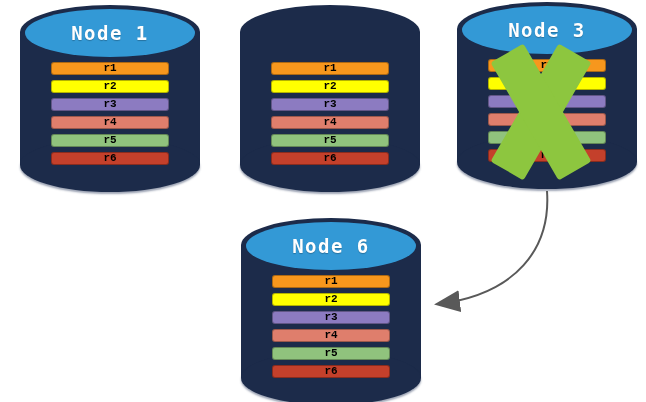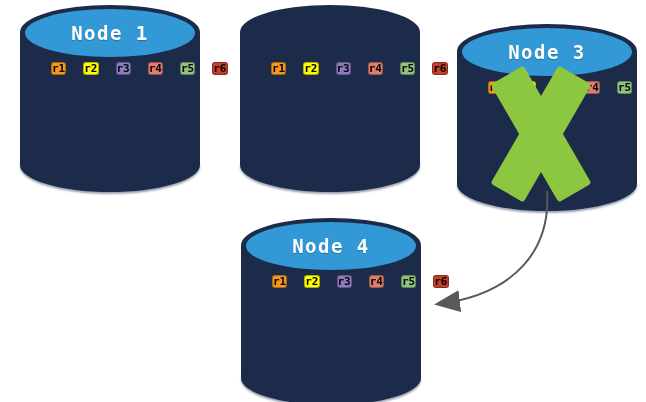--- a/index.html
+++ b/index.html
@@ -41,21 +41,21 @@
     font-size:19px;
     letter-spacing:1.5px;
     text-shadow:0 1px 1px rgba(0,0,0,0.25);
     white-space:pre;
   }
 
   
   .rows {
     position:absolute; z-index:3;
     top:57px; left:31px; width:118px;
-    display:flex; gap:17px;
+    display:flex; flex-direction:column; gap:5px;font-family:Liberation Mono, monospace;
   }
   .row {
     height:13px; box-sizing:border-box;
     border:1px solid rgba(0,0,0,0.3);
     border-radius:3px;
     display:flex; align-items:center; justify-content:center;
     font-size:11px; line-height:11px; font-weight:bold;
     color:var(--row-text,#000);
   }
 
@@ -116,21 +116,21 @@
     <div class="rows">
         <div class="row" style="background: rgb(247, 151, 29);">r1</div>
         <div class="row" style="background: rgb(255, 255, 0);">r2</div>
         <div class="row" style="background: rgb(140, 123, 193);">r3</div>
         <div class="row" style="background: rgb(223, 126, 108);">r4</div>
         <div class="row" style="background: rgb(144, 195, 125);">r5</div>
         <div class="row" style="background: rgb(196, 64, 43);">r6</div>
       </div>
   </div>
 
-  <div class="cylinder" style="left:457px; top:24px;">
+  <div class="cylinder" style="left:457px; top:2px;">
     <div class="cyl-rim"></div>
     <div class="cyl-side"></div>
     <div class="cyl-bottom"></div>
     <div class="cyl-top">
       <span class="node-title">Node 3</span>
     </div>
     <div class="rows">
         <div class="row" style="background: rgb(247, 151, 29);">r1</div>
         <div class="row" style="background: rgb(255, 255, 0);">r2</div>
         <div class="row" style="background: rgb(140, 123, 193);">r3</div>
@@ -142,21 +142,21 @@
       <div class="x-bar a"></div>
       <div class="x-bar b"></div>
     </div>
   </div>
 
   <div class="cylinder" style="left:241px; top:218px;">
     <div class="cyl-rim"></div>
     <div class="cyl-side"></div>
     <div class="cyl-bottom"></div>
     <div class="cyl-top">
-      <span class="node-title">Node 4</span>
+      <span class="node-title">Node 6</span>
     </div>
     <div class="rows">
         <div class="row" style="background: rgb(247, 151, 29);">r1</div>
         <div class="row" style="background: rgb(255, 255, 0);">r2</div>
         <div class="row" style="background: rgb(140, 123, 193);">r3</div>
         <div class="row" style="background: rgb(223, 126, 108);">r4</div>
         <div class="row" style="background: rgb(144, 195, 125);">r5</div>
         <div class="row" style="background: rgb(196, 64, 43);">r6</div>
       </div>
   </div>

